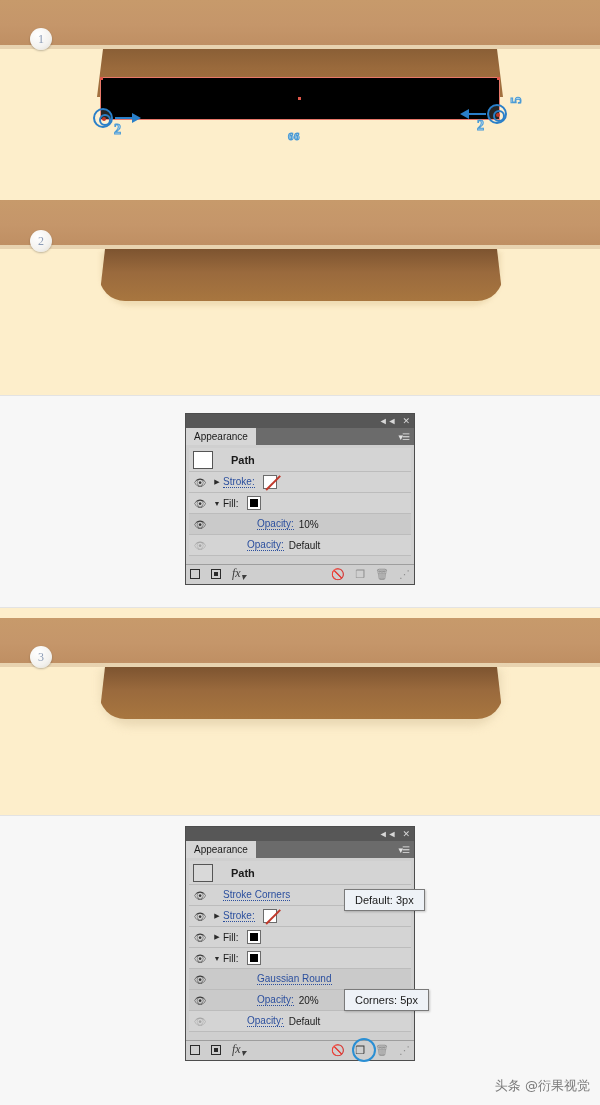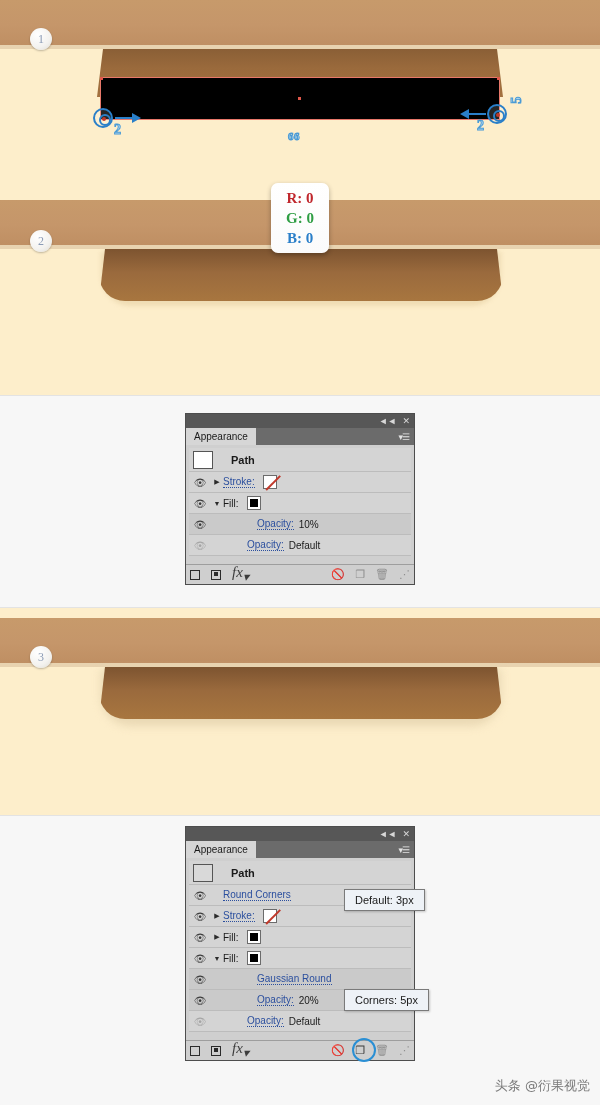--- a/index.html
+++ b/index.html
@@ -205,21 +205,21 @@
     height:20px; background:#cfcfcf;
     display:flex; align-items:center;
     border-top:1px solid #9e9e9e;
     padding:0 4px; gap:10px;
     position:relative;
   }
   .foot-left { display:flex; align-items:center; gap:11px; }
   .foot-right { margin-left:auto; display:flex; align-items:center; gap:10px; }
   .ficon { color:#3d3d3d; font-size:11px; line-height:1; }
   .ficon.dim { color:#8f8f8f; }
-  .ficon.fx { font-family:"Liberation Serif", serif; font-style:italic; font-size:15px; }
+  .ficon.fx { font-family:"Liberation Serif", serif; font-style:italic; font-size:12px; }
   .sq-out { width:10px; height:10px; border:1.5px solid #2b2b2b; }
   .sq-in {
     width:10px; height:10px; border:1.5px solid #2b2b2b;
     position:relative;
   }
   .sq-in::after{
     content:""; position:absolute; left:1.5px; top:1.5px;
     width:4px; height:4px; background:#2b2b2b;
   }
   .dup-circle {
@@ -286,25 +286,20 @@
 
   <div class="step-badge" style="left:30px; top:28px;">1</div>
 
   <div class="slab" style="top:200px; height:45px;"></div>
   <div class="slab-edge" style="top:245px;"></div>
 
   <div class="drawer-shadow" style="left:101px; top:252px; width:400px; height:54px;"></div>
   <div class="drawer-round" style="left:99px; top:249px; width:404px; height:52px;
               clip-path: polygon(6px 0, 398px 0, 404px 52px, 0 52px);"></div>
 
-  <div class="rgb-tip" style="left:271px; top:183px;">
-    <span class="r">R: 0</span>
-    <span class="g">G: 0</span>
-    <span class="b">B: 0</span>
-  </div>
 
   <div class="step-badge" style="left:30px; top:230px;">2</div>
 </div>
 
 <div class="bg-grey" style="top:395px; height:212px;"></div>
 <div class="divider-line" style="top:395px;"></div>
 
 <div class="panel" style="left:185px; top:413px;">
   <div class="panel-titlebar">
     <span class="tb-icon">◄◄</span>
@@ -394,21 +389,21 @@
   <div class="panel-body">
 
     <div class="row head">
       <div class="thumb grey"></div>
       <span class="path-name">Path</span>
     </div>
 
     <div class="row">
       <span class="eye">👁</span>
       <span class="tri"></span>
-      <span class="link">Round Corners</span>
+      <span class="link">Stroke Corners</span>
     </div>
 
     <div class="row">
       <span class="eye">👁</span>
       <span class="tri">▶</span>
       <span class="link">Stroke:</span>
       <span class="sw none"></span>
     </div>
 
     <div class="row">

